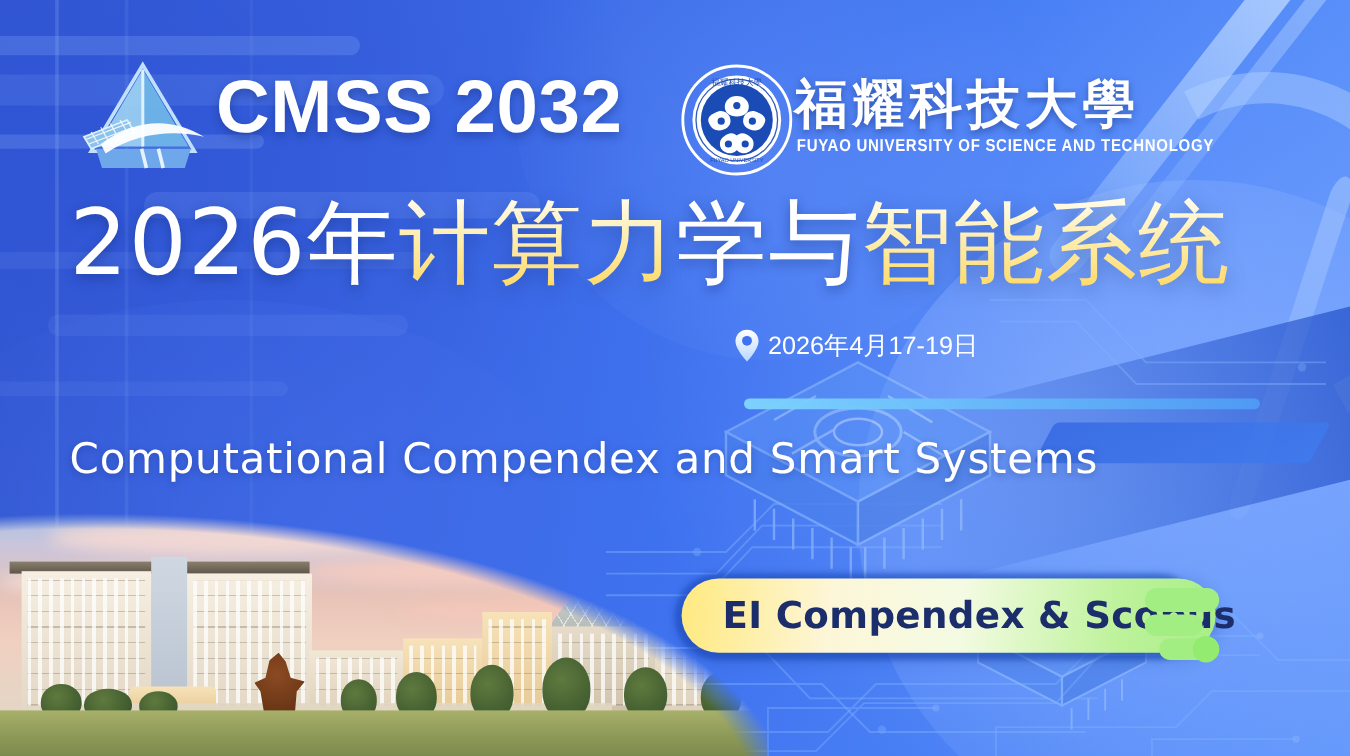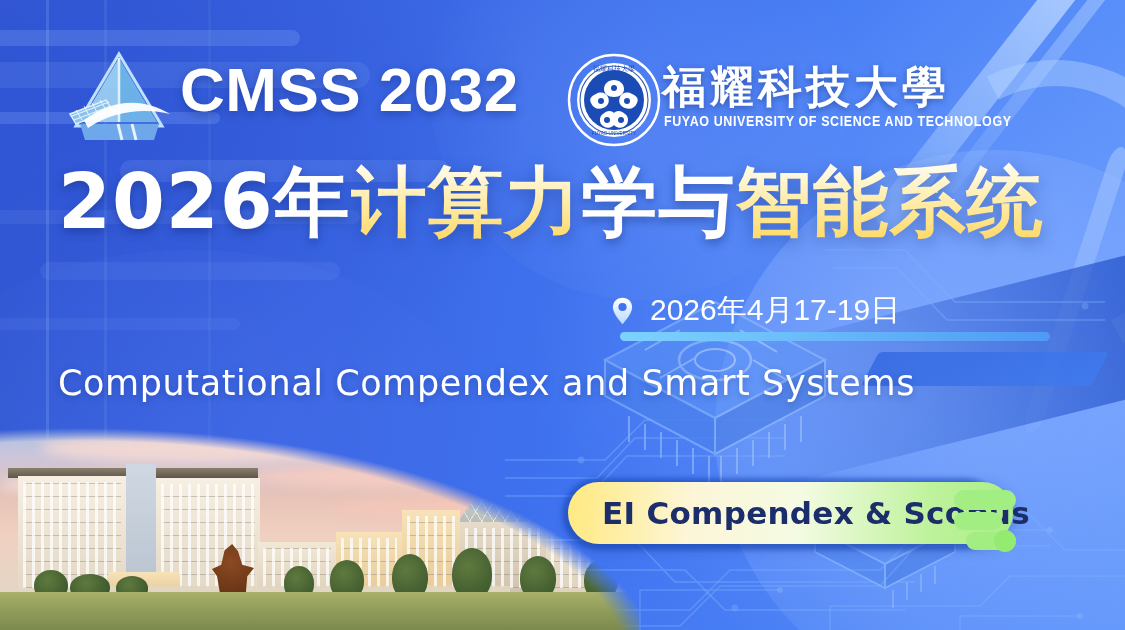--- a/index.html
+++ b/index.html
@@ -140,39 +140,39 @@
   }
   .uni-en{
     position:absolute; left:664px; top:113px;
     font-size:12.5px; color:#fff; letter-spacing:.6px; font-weight:bold;
     transform:scaleY(1.15); transform-origin:left top;
   }
 
   
   .title-cn{
     position:absolute; left:58px; top:160px;
-    font-size:76px; line-height:84px; font-weight:bold; letter-spacing:1px; white-space:nowrap;
+    font-size:76px; line-height:84px; font-weight:normal; letter-spacing:1px; white-space:nowrap;
     font-family:"DejaVu Sans","Liberation Sans",sans-serif;
   }
   .t-white{ color:#ffffff; text-shadow:0 4px 10px rgba(18,42,115,.45); }
   .t-gold{
     background:linear-gradient(180deg,#fffdf2 6%,#ffeeb0 45%,#ffd75e 100%);
     -webkit-background-clip:text; background-clip:text; color:transparent;
     filter:drop-shadow(0 4px 8px rgba(18,42,115,.40));
   }
   .title-cn2{
     position:absolute; left:58px; top:254px;
     font-size:76px; line-height:84px; font-weight:bold; letter-spacing:1px; white-space:nowrap;
     color:#fff; text-shadow:0 4px 10px rgba(18,42,115,.45);
     font-family:"DejaVu Sans","Liberation Sans",sans-serif;
   }
 
   .meta{
-    position:absolute; left:612px; top:290px; display:flex; align-items:center; gap:17px;
-    color:#fff; font-size:30px; white-space:nowrap;
+    position:absolute; left:612px; top:274px; display:flex; align-items:center; gap:7px;
+    color:#fff; font-size:21px; white-space:nowrap;
   }
   .meta .pin{ width:21px; height:28px; display:block; }
   .meta .sep{ display:inline-block; width:22px; }
 
   .title-en{
     position:absolute; left:58px; top:360px;
     font-size:35px; line-height:46px; color:#ffffff; font-weight:normal; letter-spacing:.6px;
     text-shadow:0 2px 6px rgba(18,42,115,.35);
     font-family:"DejaVu Sans","Liberation Sans",sans-serif;
   }

